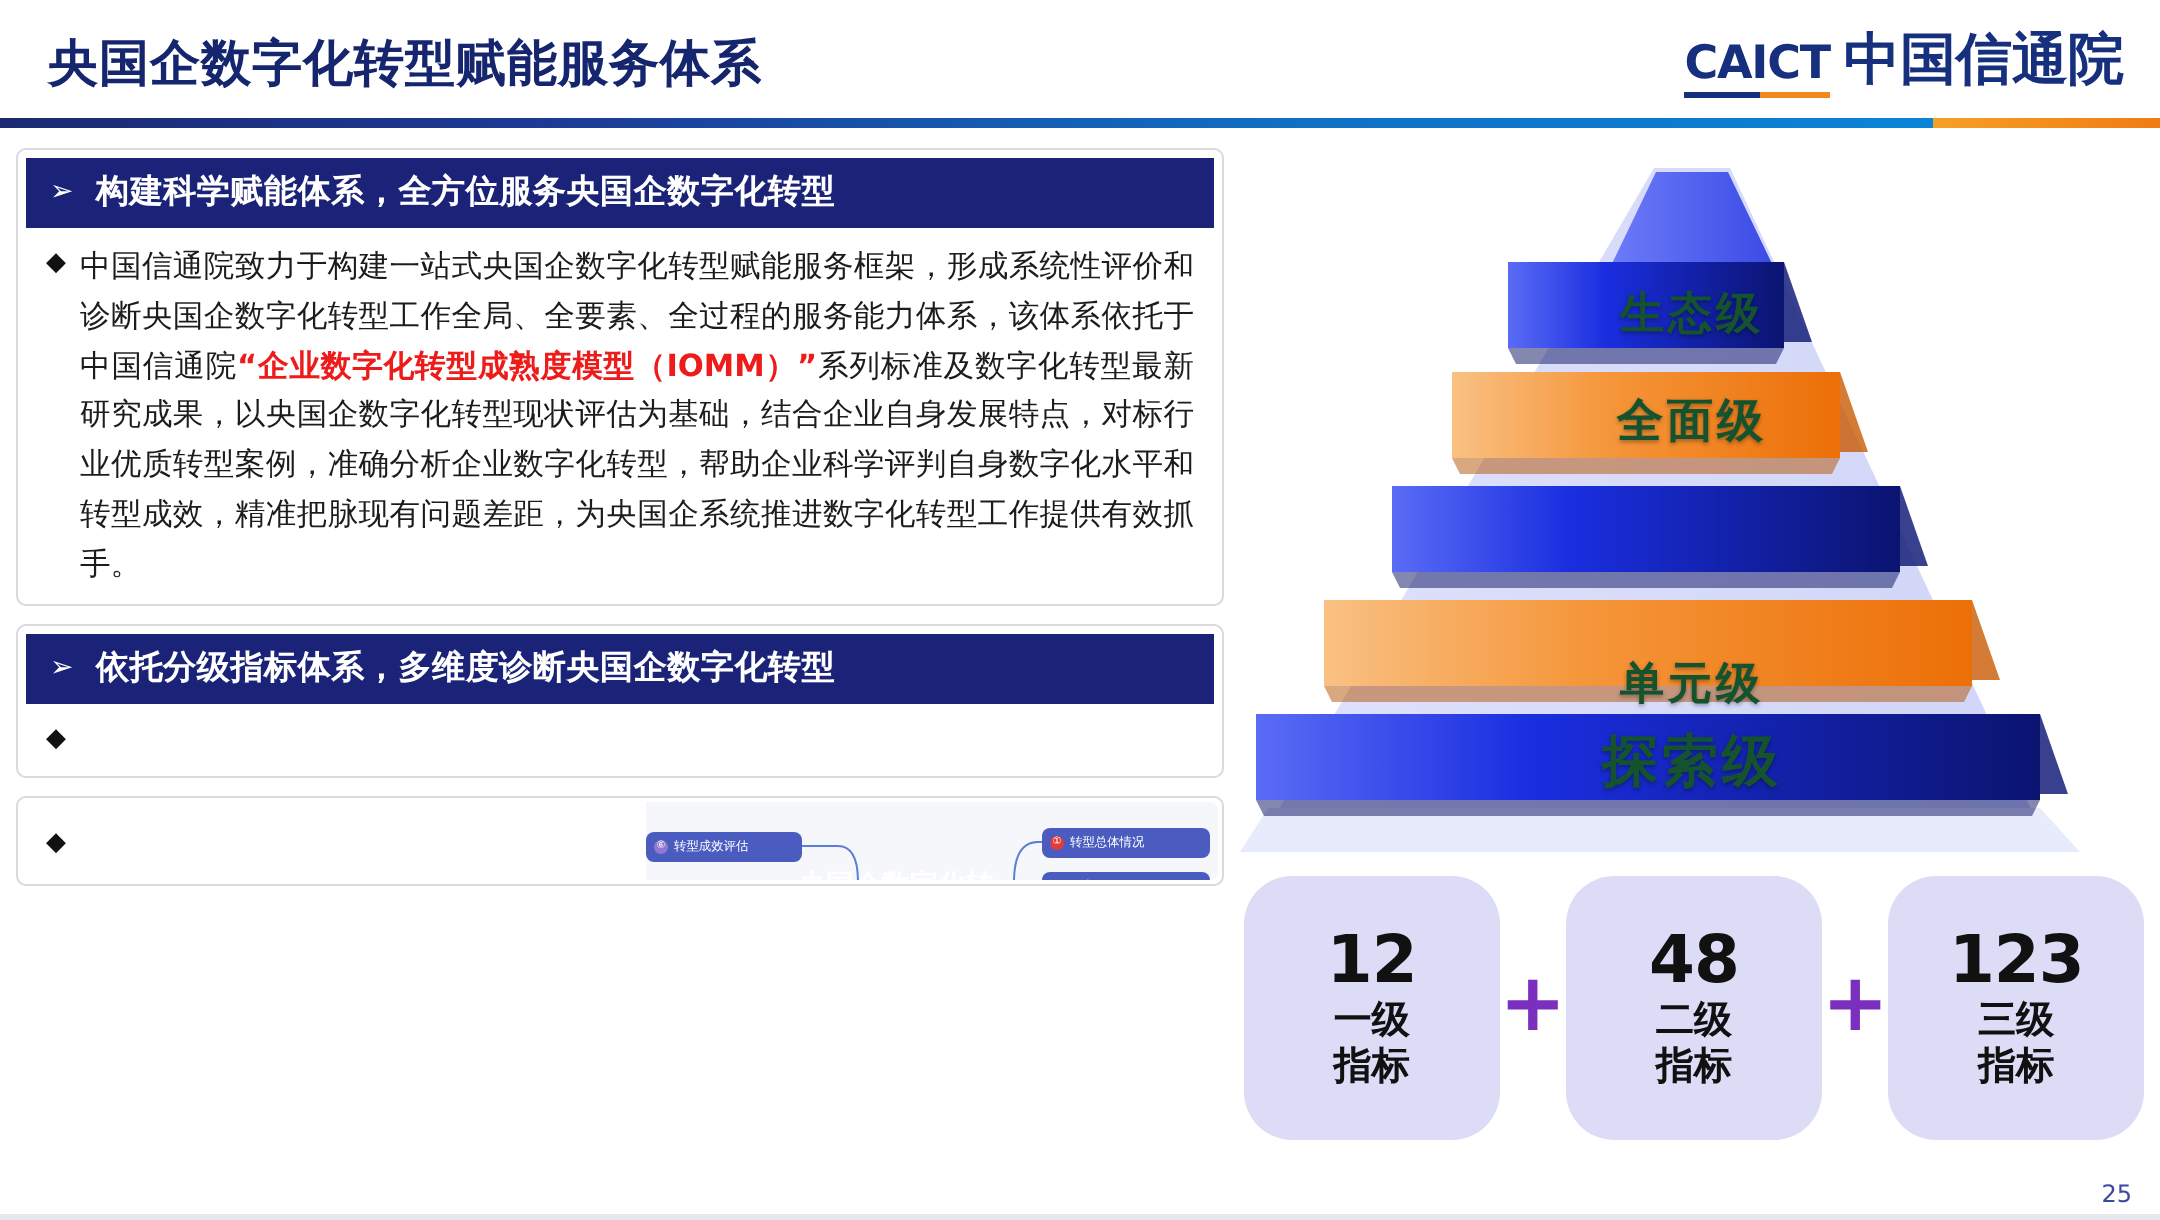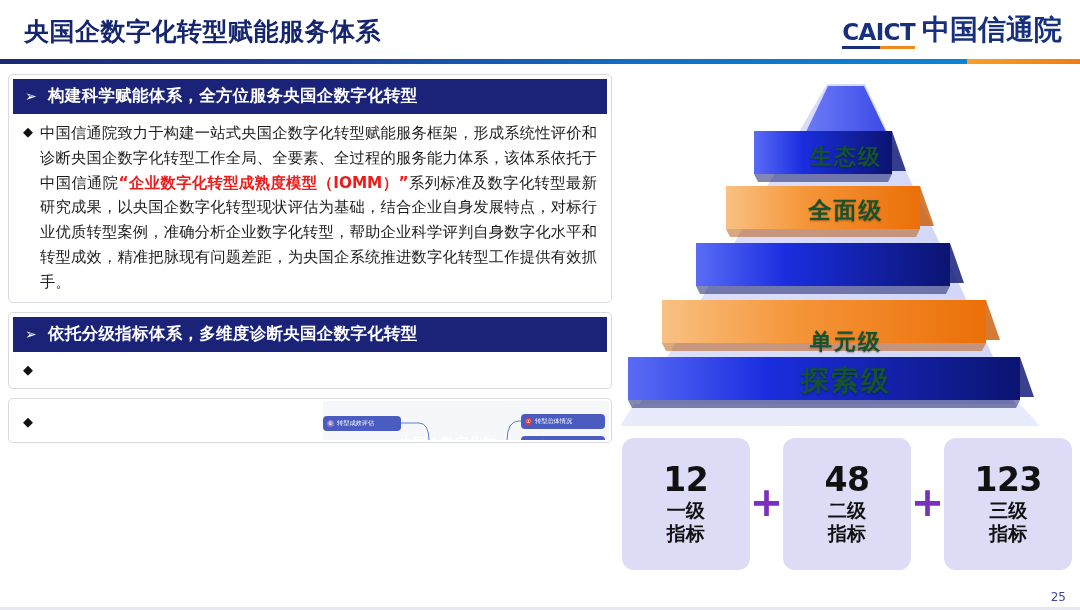--- a/index.html
+++ b/index.html
@@ -200,21 +200,21 @@
     position: absolute;
     left: 2px; top: 364px;
     width: 450px;
     display: flex;
     align-items: center;
     justify-content: space-between;
   }
   .metric-box {
     width: 137px; height: 132px;
     background: #dcdcf7;
-    border-radius: 12px;
+    border-radius: 24px;
     display: flex;
     flex-direction: column;
     align-items: center;
     justify-content: center;
     color: #111111;
   }
   .metric-num {
     font-size: 33px;
     font-weight: bold;
     line-height: 1.05;

